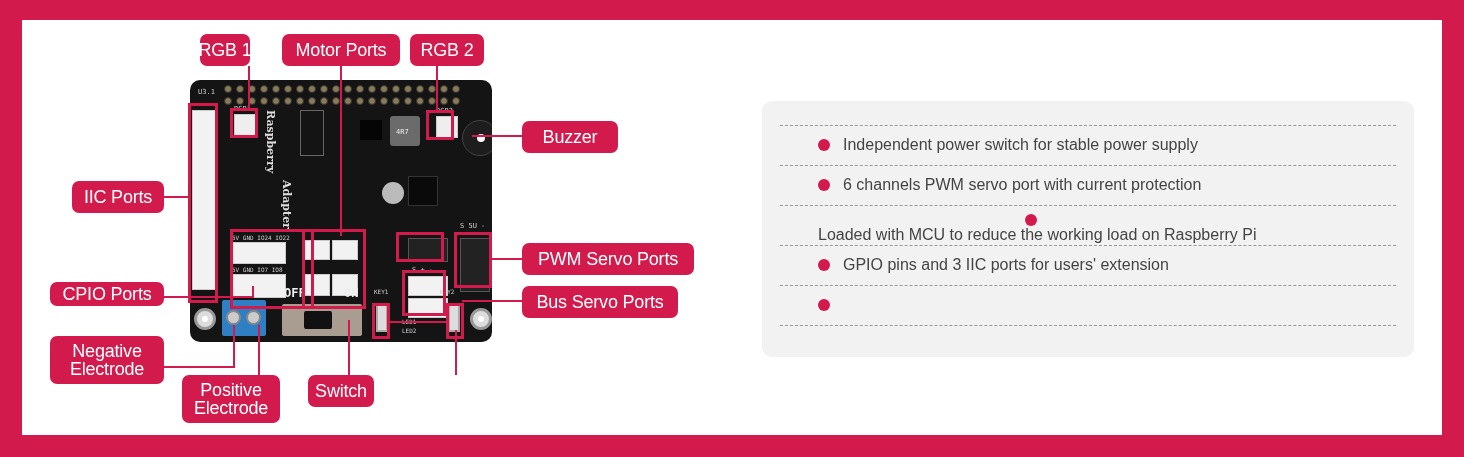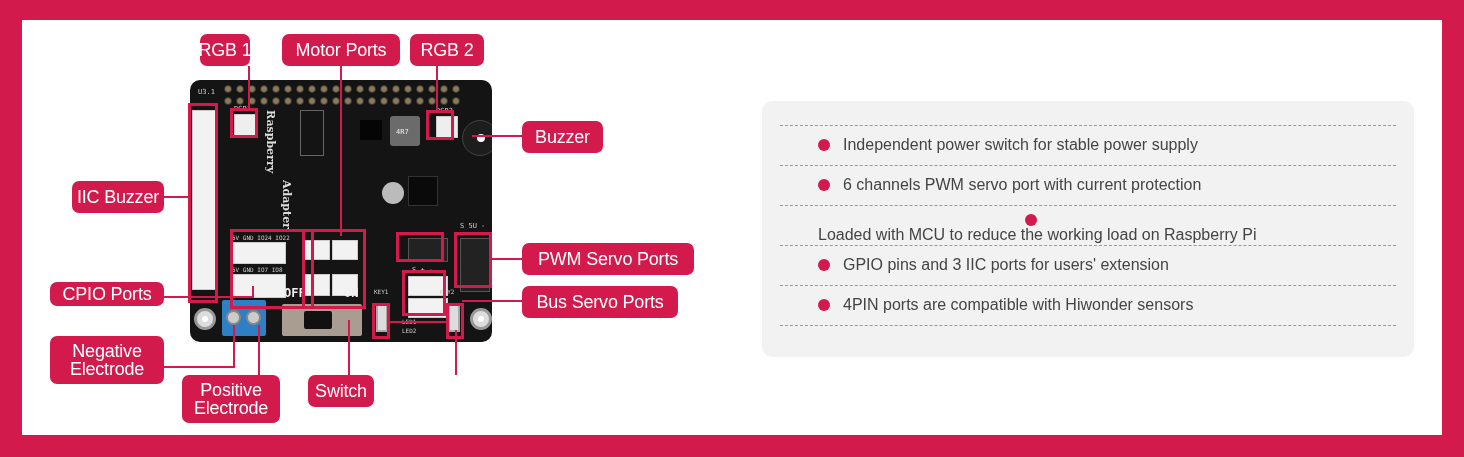--- a/index.html
+++ b/index.html
@@ -165,22 +165,22 @@
   <div class="line" style="left:142px;top:346px;width:70px;height:2px;"></div>
   <div class="line" style="left:211px;top:305px;width:2px;height:43px;"></div>
   <div class="line" style="left:236px;top:305px;width:2px;height:50px;"></div>
   <div class="line" style="left:326px;top:300px;width:2px;height:55px;"></div>
   <div class="line" style="left:433px;top:310px;width:2px;height:45px;"></div>
   <div class="line" style="left:366px;top:301px;width:58px;height:2px;"></div>
 
   <div class="label" style="left:178px;top:14px;width:50px;height:32px;">RGB 1</div>
   <div class="label" style="left:260px;top:14px;width:118px;height:32px;">Motor Ports</div>
   <div class="label" style="left:388px;top:14px;width:74px;height:32px;">RGB 2</div>
-  <div class="label" style="left:500px;top:101px;width:81px;height:32px;">Buzzer</div>
-  <div class="label" style="left:50px;top:161px;width:92px;height:32px;">IIC Buzzer</div>
+  <div class="label" style="left:500px;top:101px;width:96px;height:32px;">Buzzer</div>
+  <div class="label" style="left:50px;top:161px;width:92px;height:32px;">IIC Ports</div>
   <div class="label" style="left:500px;top:223px;width:172px;height:32px;">PWM Servo Ports</div>
   <div class="label" style="left:28px;top:262px;width:114px;height:24px;">CPIO Ports</div>
   <div class="label" style="left:500px;top:266px;width:156px;height:32px;">Bus Servo Ports</div>
   <div class="label two" style="left:28px;top:316px;width:114px;height:48px;">
     <span>Negative</span>
     <span>Electrode</span>
   </div>
   <div class="label two" style="left:160px;top:355px;width:98px;height:48px;">
     <span>Positive</span>
     <span>Electrode</span>
@@ -204,17 +204,16 @@
         <span>Loaded with MCU to reduce the working load on Raspberry Pi</span>
       </div>
     <div class="rule" style="top:144px;"></div>
     <div class="feat" style="top:153px;height:22px;">
         <span class="dot"></span>
         <span>GPIO pins and 3 IIC ports for users' extension</span>
       </div>
     <div class="rule" style="top:184px;"></div>
     <div class="feat" style="top:193px;height:22px;">
         <span class="dot"></span>
-        <span>4PIN ports are compatible with Hiwonder sensors</span>
       </div>
     <div class="rule" style="top:224px;"></div>
   </div>
 </div>
 
 </body></html>

